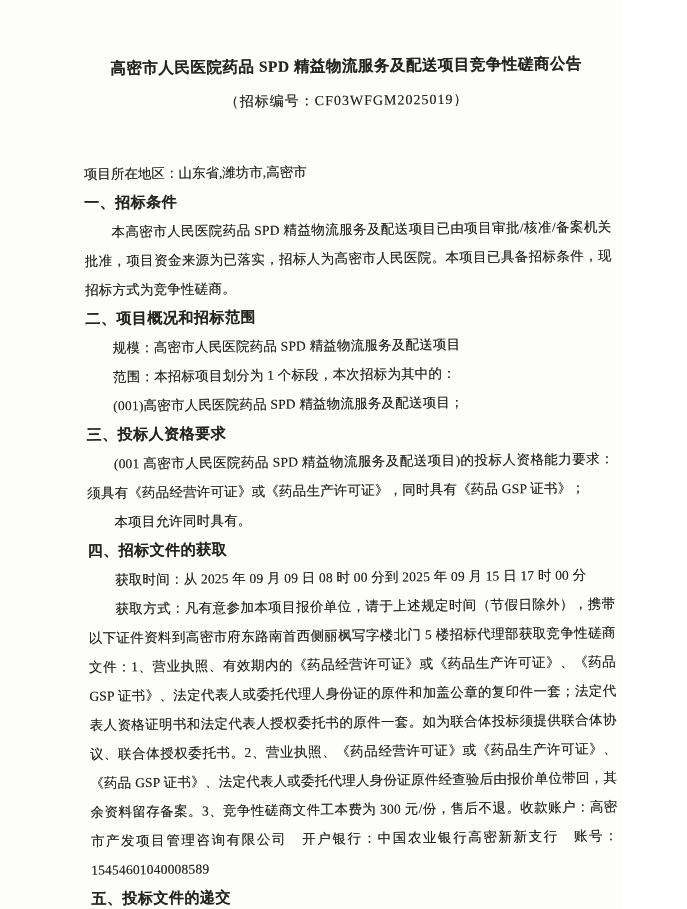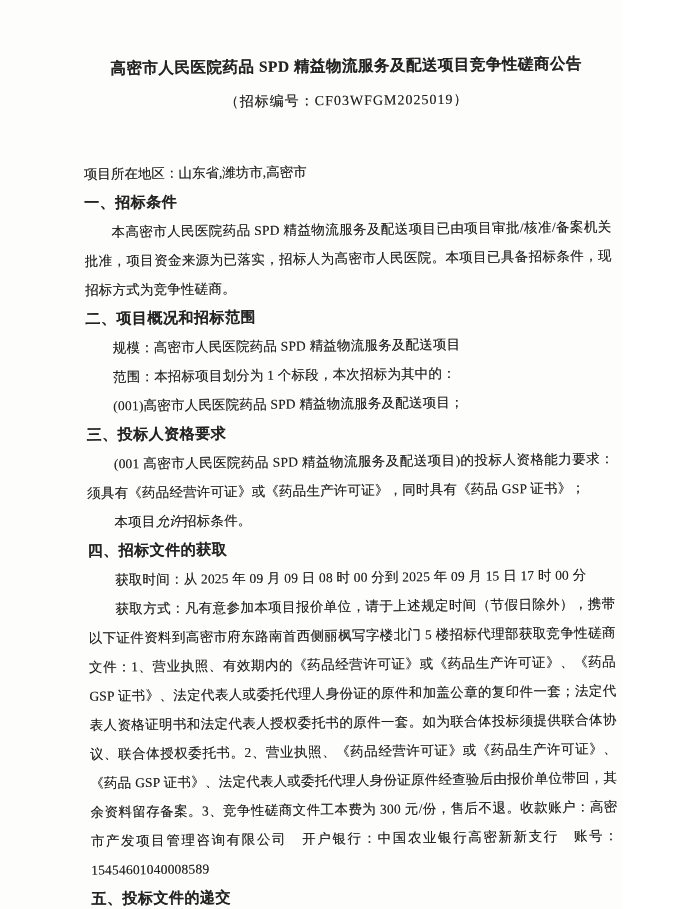--- a/index.html
+++ b/index.html
@@ -55,21 +55,21 @@
     letter-spacing: 0.5px;
   }
   .para {
     margin: 0;
     font-size: 13.5px;
     line-height: 29px;
     text-align: justify;
     text-indent: 2em;
     letter-spacing: 0.2px;
   }
-  .para .ital { font-style: italic; }
+  .para .ital { }
   
   .stamp {
     position: absolute;
     left: 630px; top: 390px;
     width: 170px; height: 170px;
     opacity: 0.72;
     pointer-events: none;
   }
 </style>
 </head>
@@ -86,21 +86,21 @@
     <h2 class="sec-heading">一、招标条件</h2>
     <p class="para">本高密市人民医院药品 SPD 精益物流服务及配送项目已由项目审批/核准/备案机关批准，项目资金来源为已落实，招标人为高密市人民医院。本项目已具备招标条件，现招标方式为竞争性磋商。</p>
 
     <h2 class="sec-heading">二、项目概况和招标范围</h2>
     <p class="para">规模：高密市人民医院药品 SPD 精益物流服务及配送项目</p>
     <p class="para">范围：本招标项目划分为 1 个标段，本次招标为其中的：</p>
     <p class="para">(001)高密市人民医院药品 SPD 精益物流服务及配送项目；</p>
 
     <h2 class="sec-heading">三、投标人资格要求</h2>
     <p class="para">(001 高密市人民医院药品 SPD 精益物流服务及配送项目)的投标人资格能力要求：须具有《药品经营许可证》或《药品生产许可证》，同时具有《药品 GSP 证书》；</p>
-    <p class="para"><span>本项目</span><span class="ital">允许</span><span>招标条件。</span></p>
+    <p class="para"><span>本项目</span><span class="ital">允许</span><span>同时具有。</span></p>
 
     <h2 class="sec-heading">四、招标文件的获取</h2>
     <p class="para">获取时间：从 2025 年 09 月 09 日  08 时 00 分到 2025 年 09 月 15 日  17 时 00 分</p>
     <p class="para">获取方式：凡有意参加本项目报价单位，请于上述规定时间（节假日除外），携带以下证件资料到高密市府东路南首西侧丽枫写字楼北门 5 楼招标代理部获取竞争性磋商文件：1、营业执照、有效期内的《药品经营许可证》或《药品生产许可证》、《药品 GSP 证书》、法定代表人或委托代理人身份证的原件和加盖公章的复印件一套；法定代表人资格证明书和法定代表人授权委托书的原件一套。如为联合体投标须提供联合体协议、联合体授权委托书。2、营业执照、《药品经营许可证》或《药品生产许可证》、《药品 GSP 证书》、法定代表人或委托代理人身份证原件经查验后由报价单位带回，其余资料留存备案。3、竞争性磋商文件工本费为 300 元/份，售后不退。收款账户：高密市产发项目管理咨询有限公司　开户银行：中国农业银行高密新新支行　账号：15454601040008589</p>
 
     <h2 class="sec-heading">五、投标文件的递交</h2>
     <p class="para">递交截止时间：2025 年 09 月 23 日  15 时 00 分</p>
 
   </div>
 

